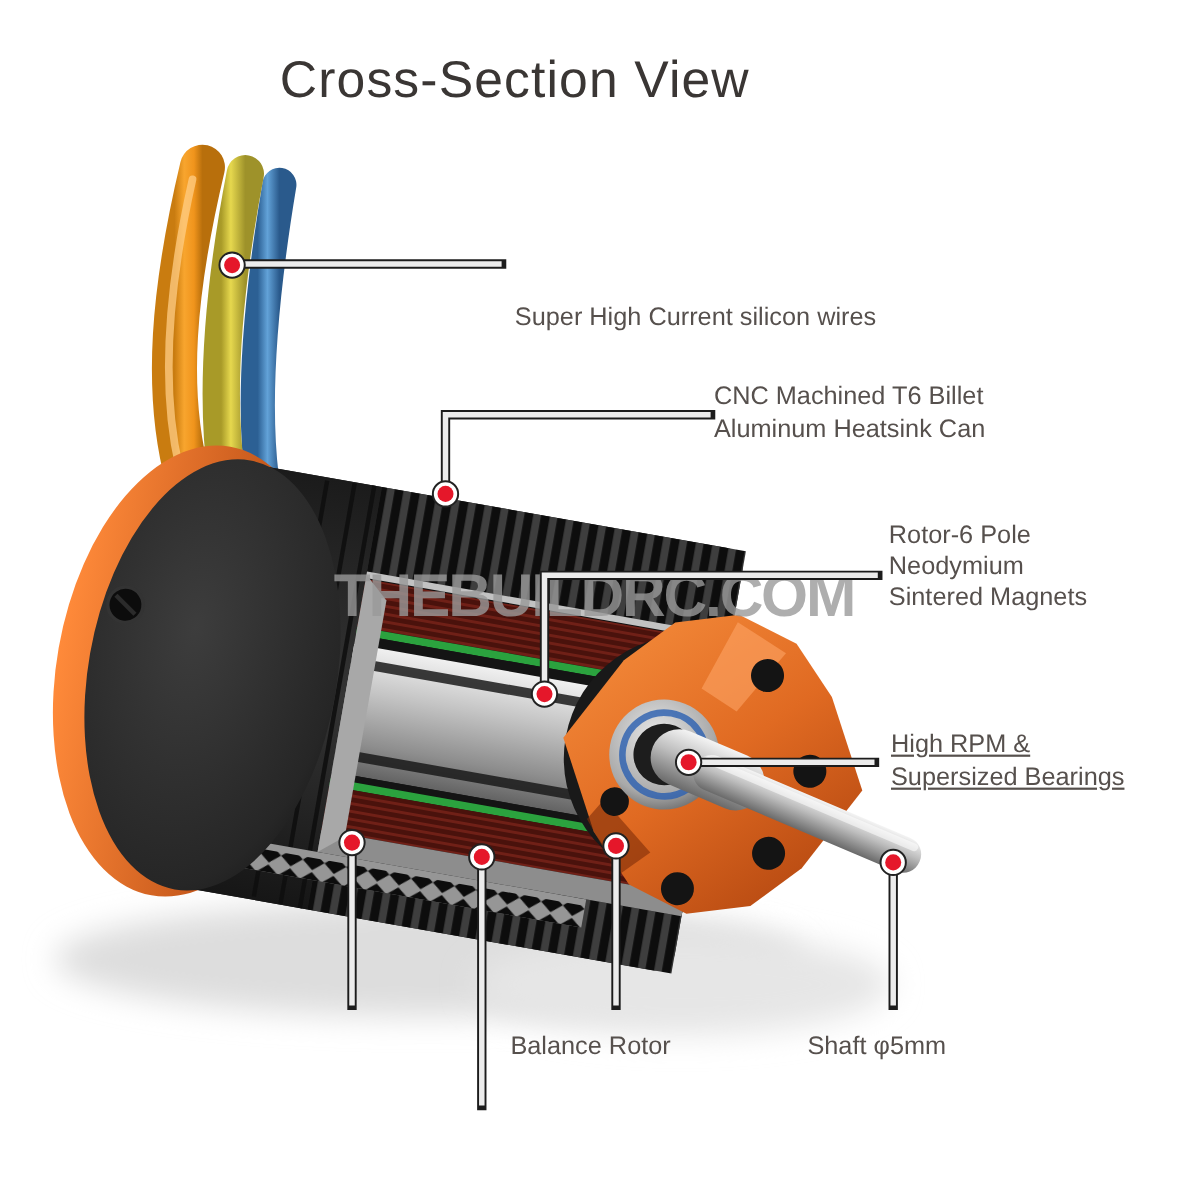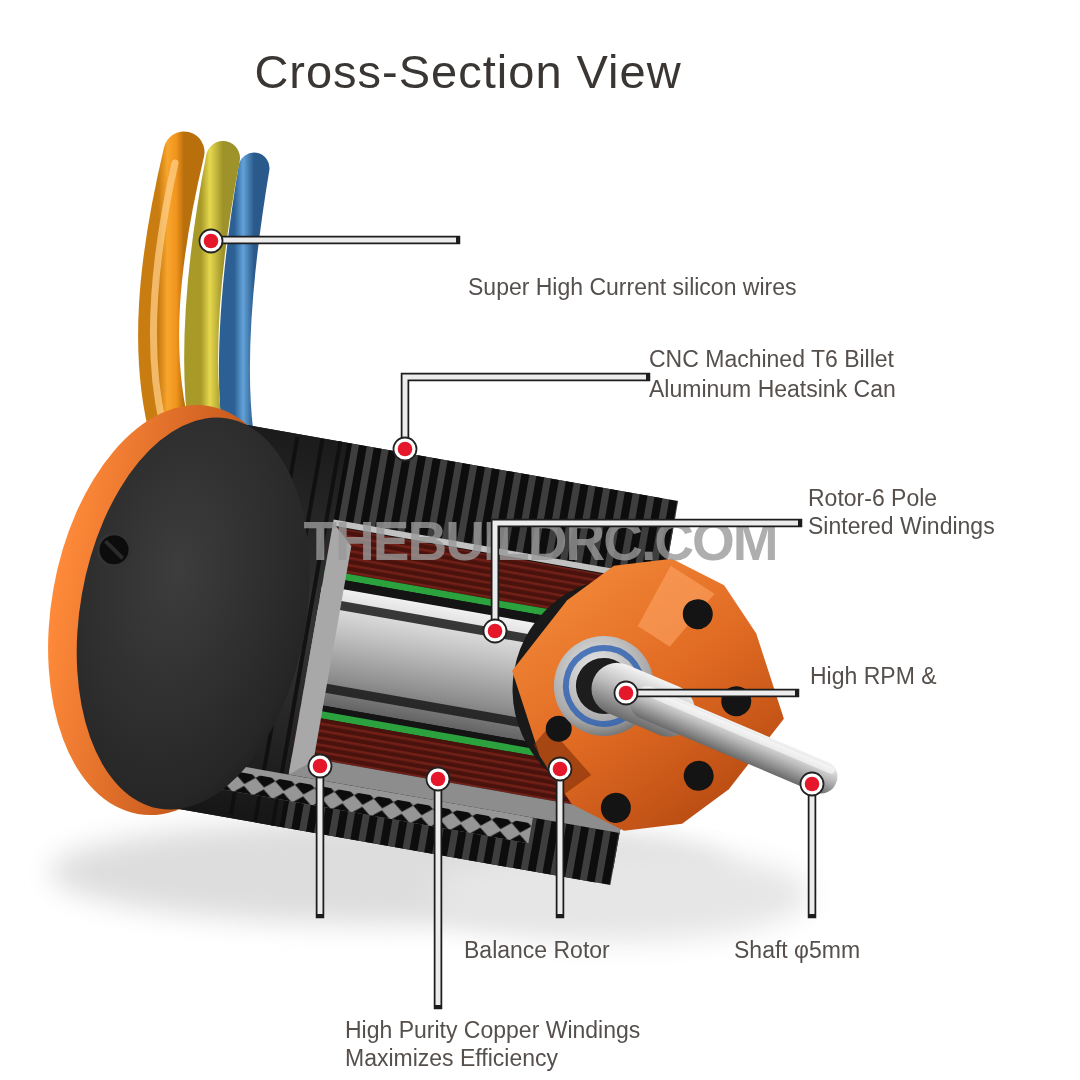--- a/index.html
+++ b/index.html
@@ -215,36 +215,34 @@
 
   <div class="lbl" style="left:468px;top:229px;margin-top:44px;">
     <span>Super High Current silicon wires</span>
   </div>
 
   <div class="lbl lh30" style="left:649px;top:344px;">
     <span>CNC Machined T6 Billet</span>
     <span>Aluminum Heatsink Can</span>
   </div>
 
-  <div class="lbl" style="left:808px;top:484px;">
+  <div class="lbl" style="left:808px;top:472px;">
     <span>Rotor-6 Pole</span>
-    <span>Sintered Windings</span>
-  </div>
-
-  <div class="lbl lh30" style="left:810px;top:661px;">
+    <span>Neodymium</span>
+    <span>Sintered Magnets</span>
+  </div>
+
+  <div class="lbl lh30" style="left:810px;top:661px;text-decoration:underline;">
     <span>High RPM &amp;</span>
+    <span>Supersized Bearings</span>
   </div>
 
 
   <div class="lbl" style="left:464px;top:936px;">
     <span>Balance Rotor</span>
   </div>
 
   <div class="lbl" style="left:734px;top:936px;">
     <span>Shaft φ5mm</span>
   </div>
 
-  <div class="lbl" style="left:345px;top:1016px;">
-    <span>High Purity Copper Windings</span>
-    <span>Maximizes Efficiency</span>
-  </div>
 
 </div>
 
 </body></html>

